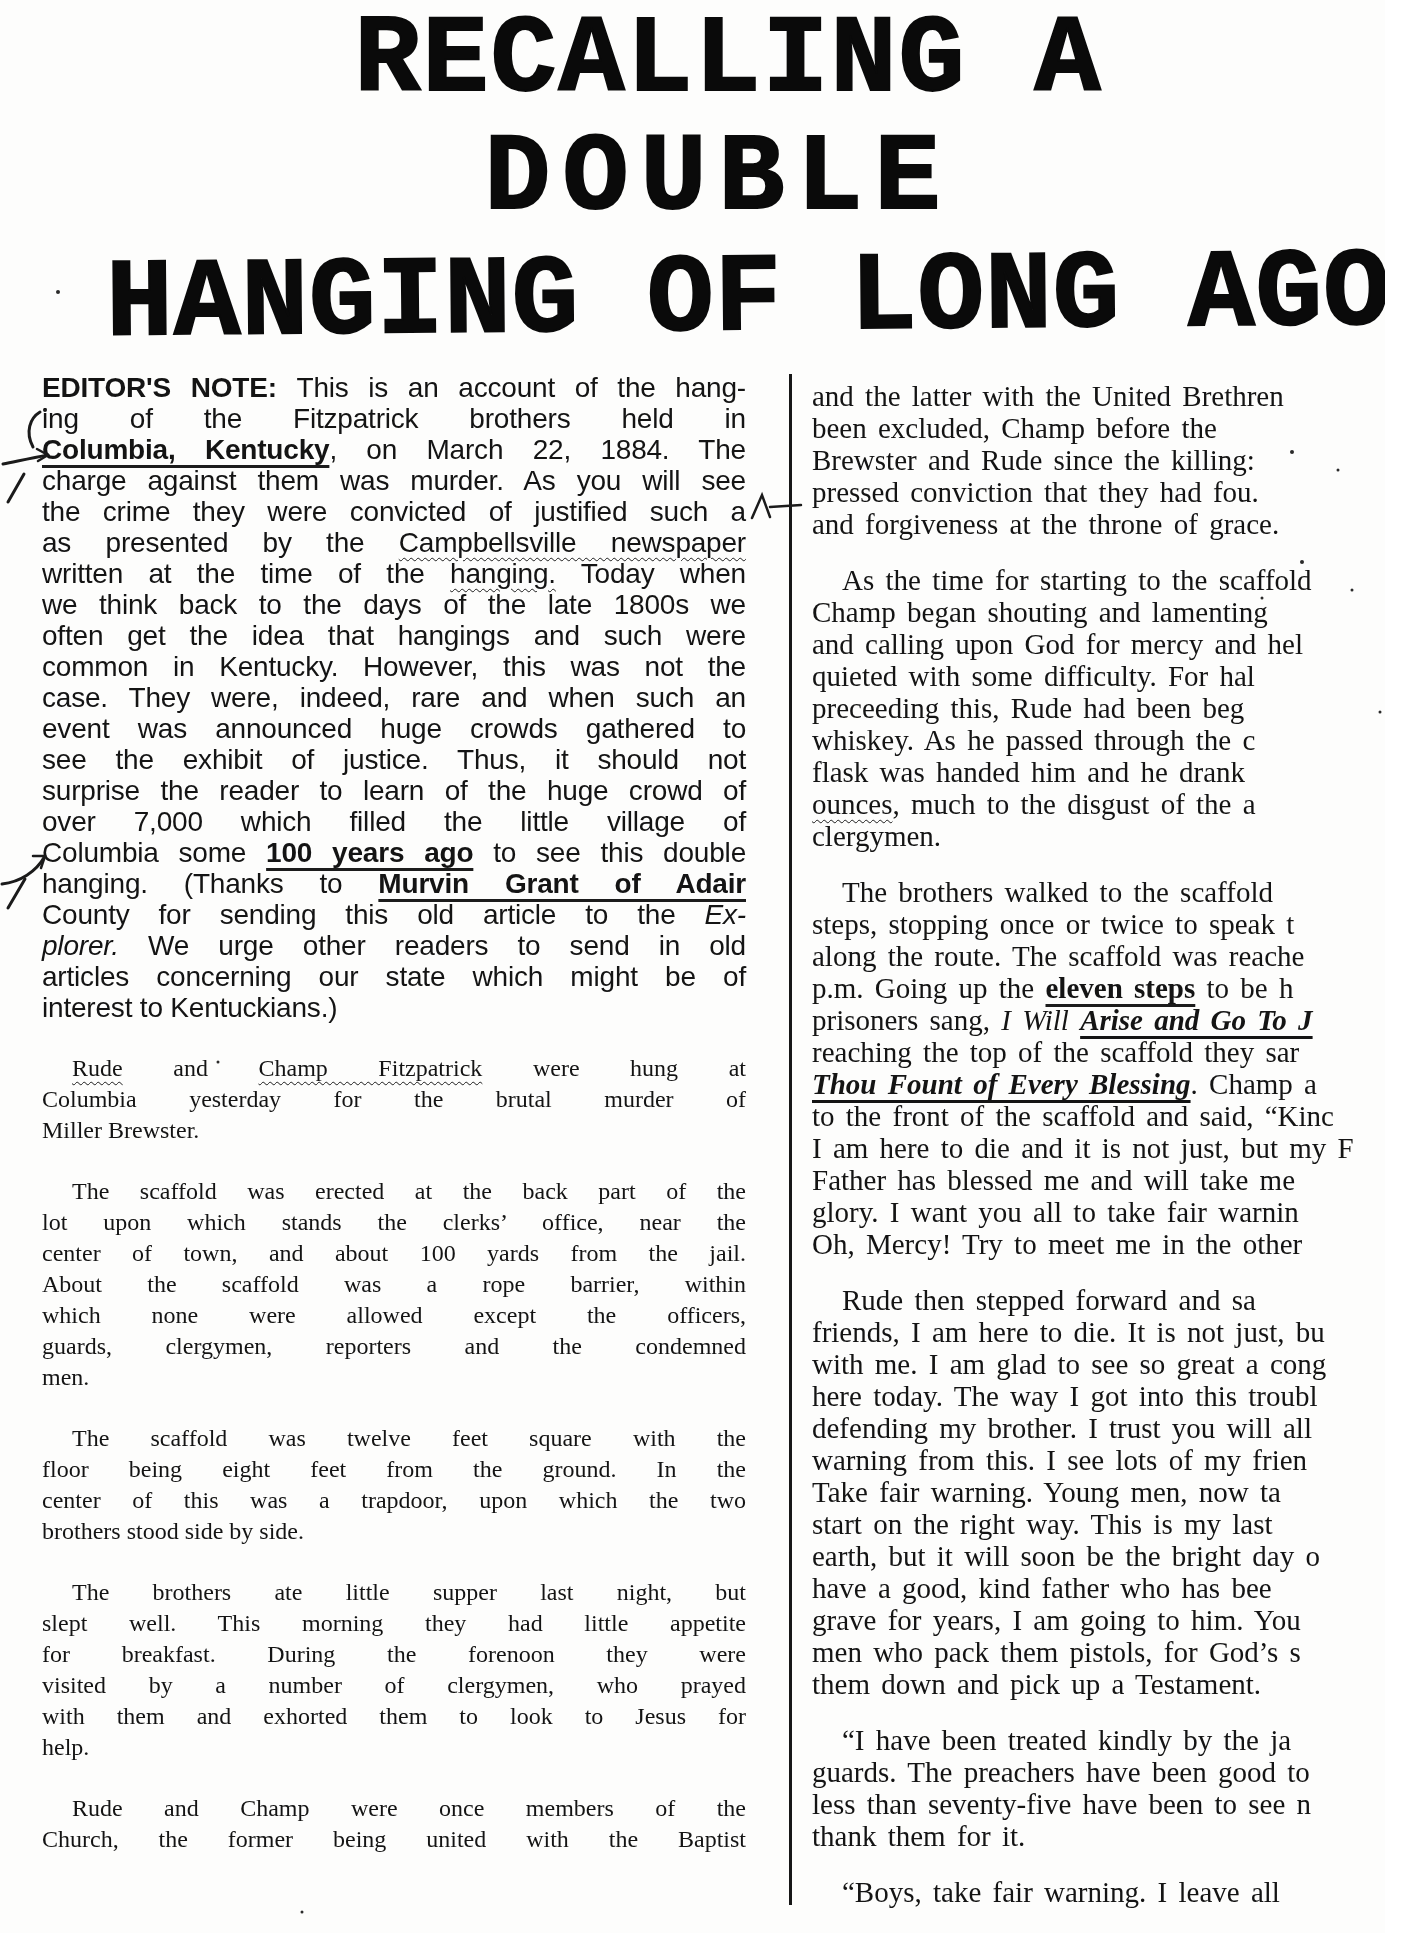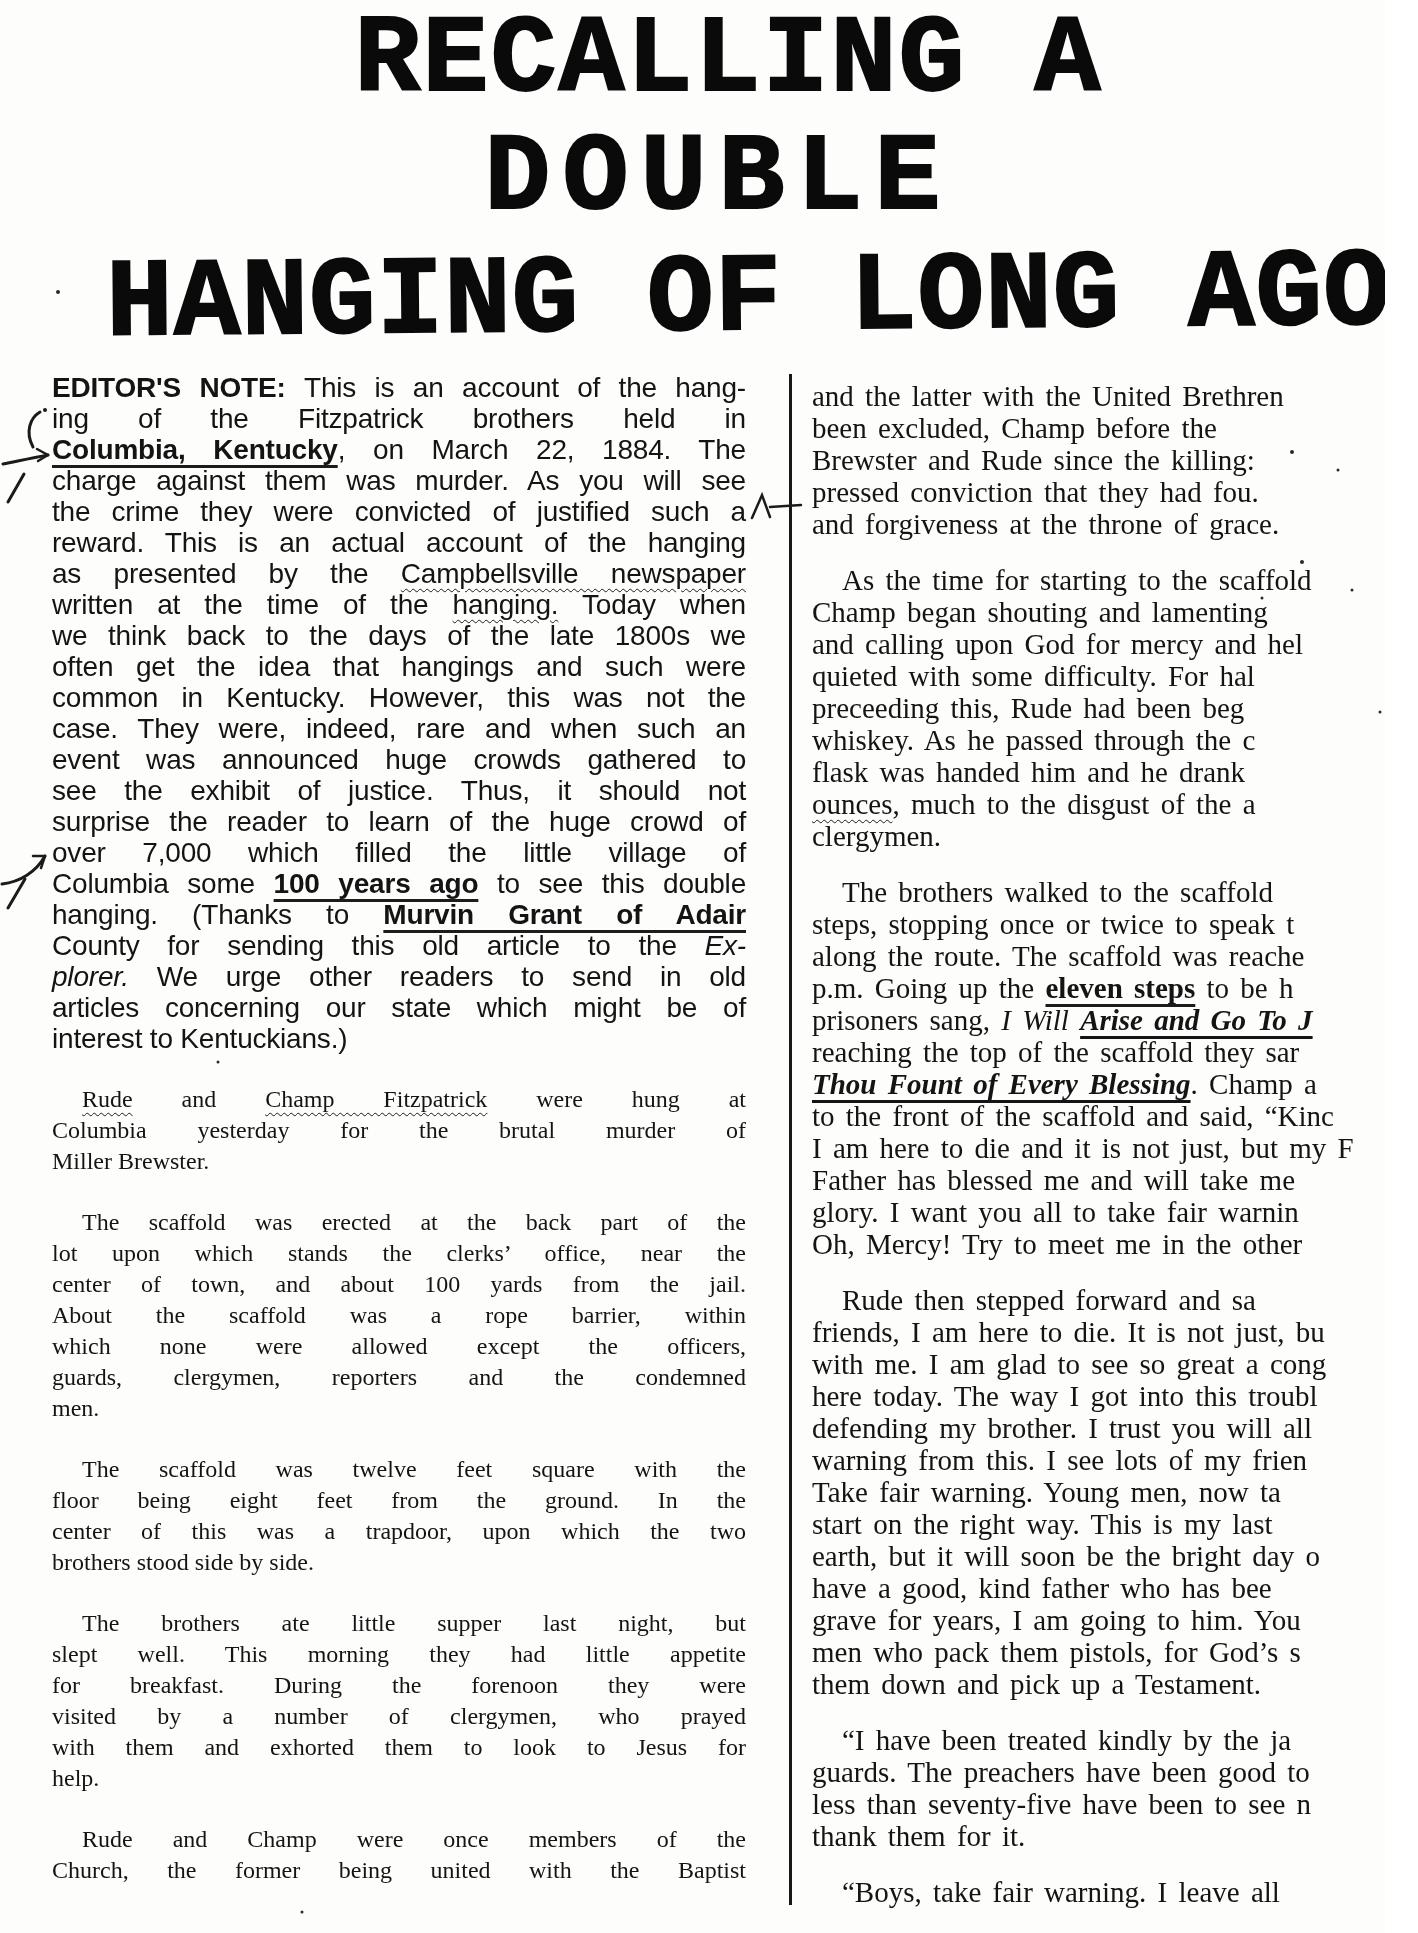--- a/index.html
+++ b/index.html
@@ -14,21 +14,21 @@
   }
   #t1{top:6px;font-size:110px;letter-spacing:2px;transform:translateX(36px);}
   #t2{top:124px;font-size:110px;letter-spacing:12px;transform:translateX(26px);}
   #t3{top:244px;font-size:111px;letter-spacing:1px;transform:translateX(56px) rotate(-0.5deg);}
 
   
   .col{position:absolute;top:372px;}
   .col-left{left:40px;width:706px;}
   .col-right{left:812px;width:760px;top:380px;}
 
-  .para{margin:0 0 30px 12px;}
+  .para{margin:0 0 30px 2px;}
   .col-right .para{margin:0 0 24px 0;}
 
   .para.sans{font-family:"Liberation Sans",sans-serif;font-size:28px;letter-spacing:-0.2px;}
   .para.serif{font-family:"Liberation Serif",serif;font-size:24px;}
   .col-right .para.serif{font-size:29px;}
 
   .col-left .line{
     line-height:31px;text-align:justify;text-align-last:justify;
   }
   .col-left .line.last{text-align-last:left;}
@@ -58,21 +58,20 @@
   <div class="title-line" id="t2">DOUBLE</div>
   <div class="title-line" id="t3">HANGING OF LONG AGO</div>
 
   <div class="col col-left">
       <div class="para sans">
         <div class="line"><span class="bold">EDITOR'S NOTE: </span><span>This is an account of the hang-</span></div>
         <div class="line"><span>ing of the Fitzpatrick brothers held in</span></div>
         <div class="line"><span class="pen">Columbia, Kentucky</span><span>, on March 22, 1884. The</span></div>
         <div class="line"><span>charge against them was murder. As you will see</span></div>
         <div class="line"><span>the crime they were convicted of justified such a</span></div>
-        <div class="line"><span>reward. This is an actual account of the hanging</span></div>
         <div class="line"><span>as presented by the </span><span class="pen-wavy">Campbellsville newspaper</span></div>
         <div class="line"><span>written at the time of the </span><span class="pen-wavy">hanging.</span><span> Today when</span></div>
         <div class="line"><span>we think back to the days of the late 1800s we</span></div>
         <div class="line"><span>often get the idea that hangings and such were</span></div>
         <div class="line"><span>common in Kentucky. However, this was not the</span></div>
         <div class="line"><span>case. They were, indeed, rare and when such an</span></div>
         <div class="line"><span>event was announced huge crowds gathered to</span></div>
         <div class="line"><span>see the exhibit of justice. Thus, it should not</span></div>
         <div class="line"><span>surprise the reader to learn of the huge crowd of</span></div>
         <div class="line"><span>over 7,000 which filled the little village of</span></div>

